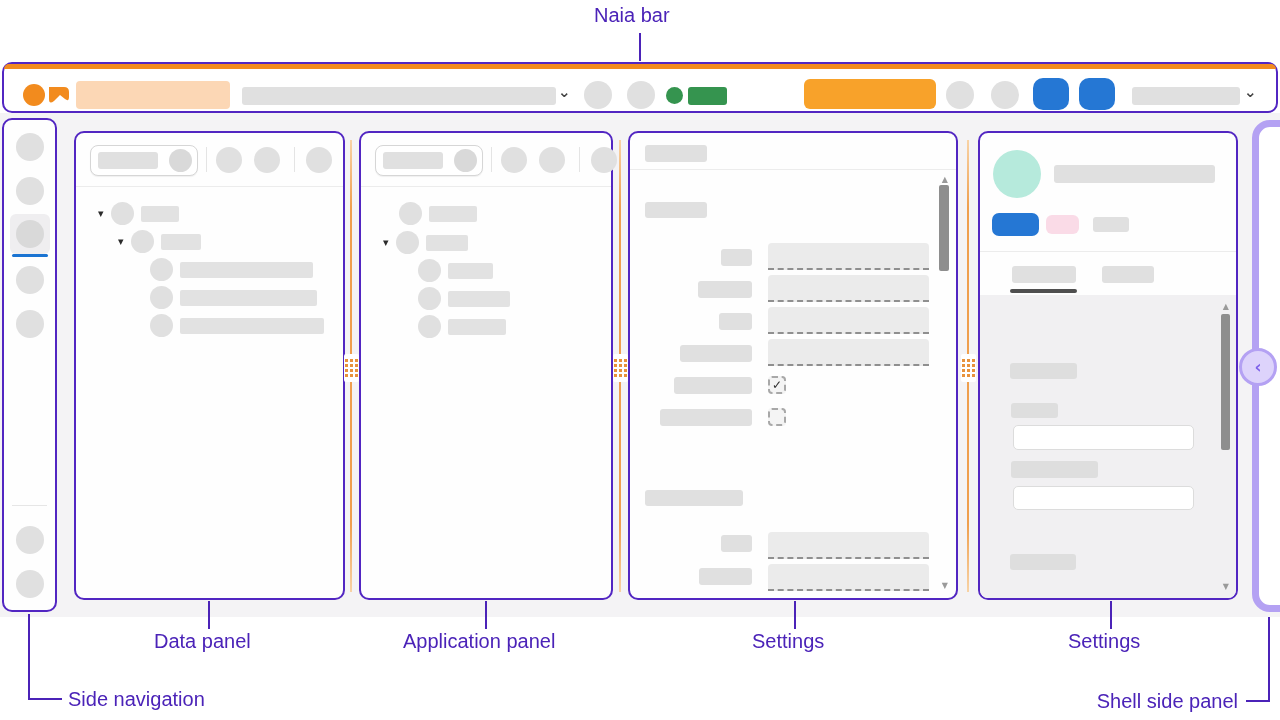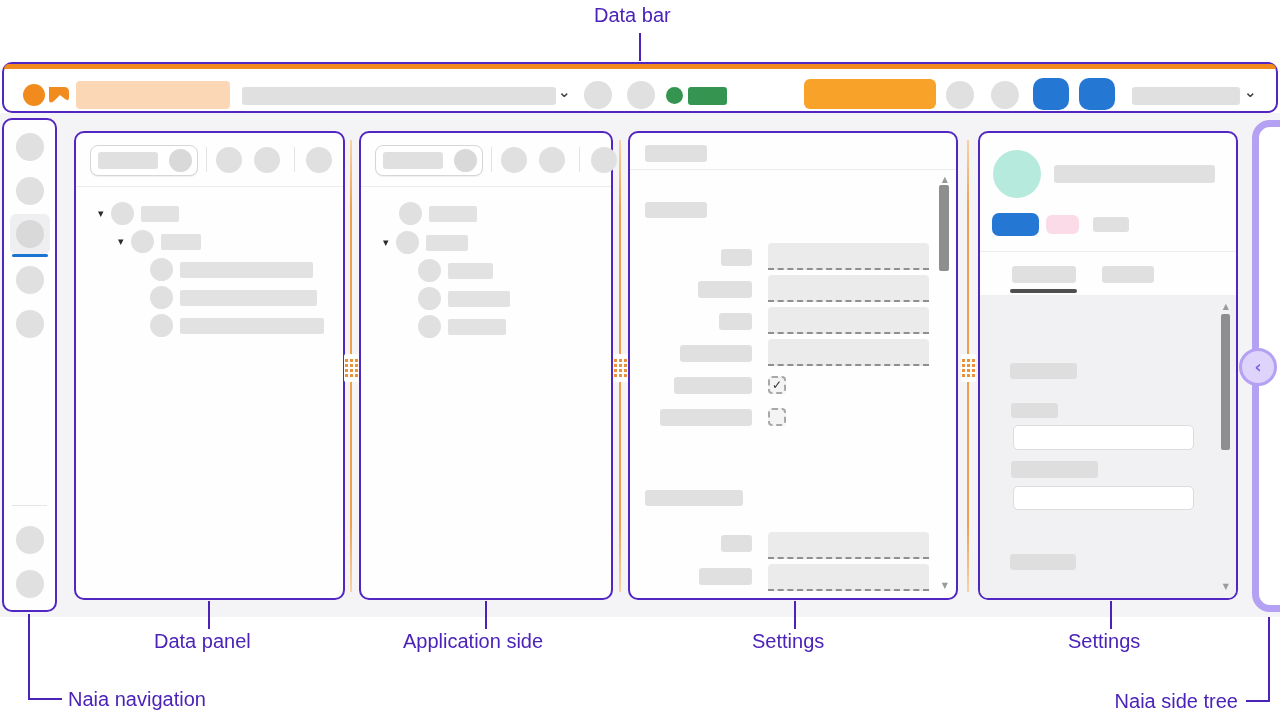--- a/index.html
+++ b/index.html
@@ -55,40 +55,40 @@
   .grip b{background:#e8923c;}
 
   .label-line{width:2px;}
 </style>
 </head>
 <body>
 
 <div class="canvas">
   <div class="ws"></div>
 
-  <div class="ann" style="left:594px;top:4px;">Data bar</div>
+  <div class="ann" style="left:594px;top:4px;">Naia bar</div>
   <div class="conn label-line" style="left:639px;top:33px;height:28px;"></div>
 
   <div class="ann" style="left:154px;top:630px;">Data panel</div>
   <div class="conn label-line" style="left:208px;top:601px;height:28px;"></div>
 
-  <div class="ann" style="left:403px;top:630px;">Application side</div>
+  <div class="ann" style="left:403px;top:630px;">Application panel</div>
   <div class="conn label-line" style="left:485px;top:601px;height:28px;"></div>
 
   <div class="ann" style="left:752px;top:630px;">Settings</div>
   <div class="conn label-line" style="left:794px;top:601px;height:28px;"></div>
 
   <div class="ann" style="left:1068px;top:630px;">Settings</div>
   <div class="conn label-line" style="left:1110px;top:601px;height:28px;"></div>
 
-  <div class="ann" style="left:68px;top:688px;">Naia navigation</div>
+  <div class="ann" style="left:68px;top:688px;">Side navigation</div>
   <div class="conn label-line" style="left:28px;top:614px;height:86px;"></div>
   <div class="conn" style="left:28px;top:698px;width:34px;height:2px;"></div>
 
-  <div class="ann" style="right:42px;top:690px;">Naia side tree</div>
+  <div class="ann" style="right:42px;top:690px;">Shell side panel</div>
   <div class="conn" style="left:1246px;top:700px;width:24px;height:2px;"></div>
   <div class="conn label-line" style="left:1268px;top:617px;height:85px;"></div>
 
   <header class="shellbar">
     <div class="sb-top"></div>
     <div class="ph circ" style="left:19px;top:20px;width:22px;height:22px;background:var(--brand-orange,#f28b1e);"></div>
     <svg style="position:absolute;left:43px;top:21px;" width="24" height="20" viewBox="0 0 24 20">
       <path d="M2 2 h15 q5 0 5 5 v5 q0 5 -4 2 l-5 -4 -6 6 q-5 4 -5 -2 z" fill="var(--brand-orange,#f28b1e)"></path>
     </svg>
     <div class="ph bar" style="left:72px;top:17px;width:154px;height:28px;background:var(--peach,#fcd7b5);border-radius:4px;"></div>

